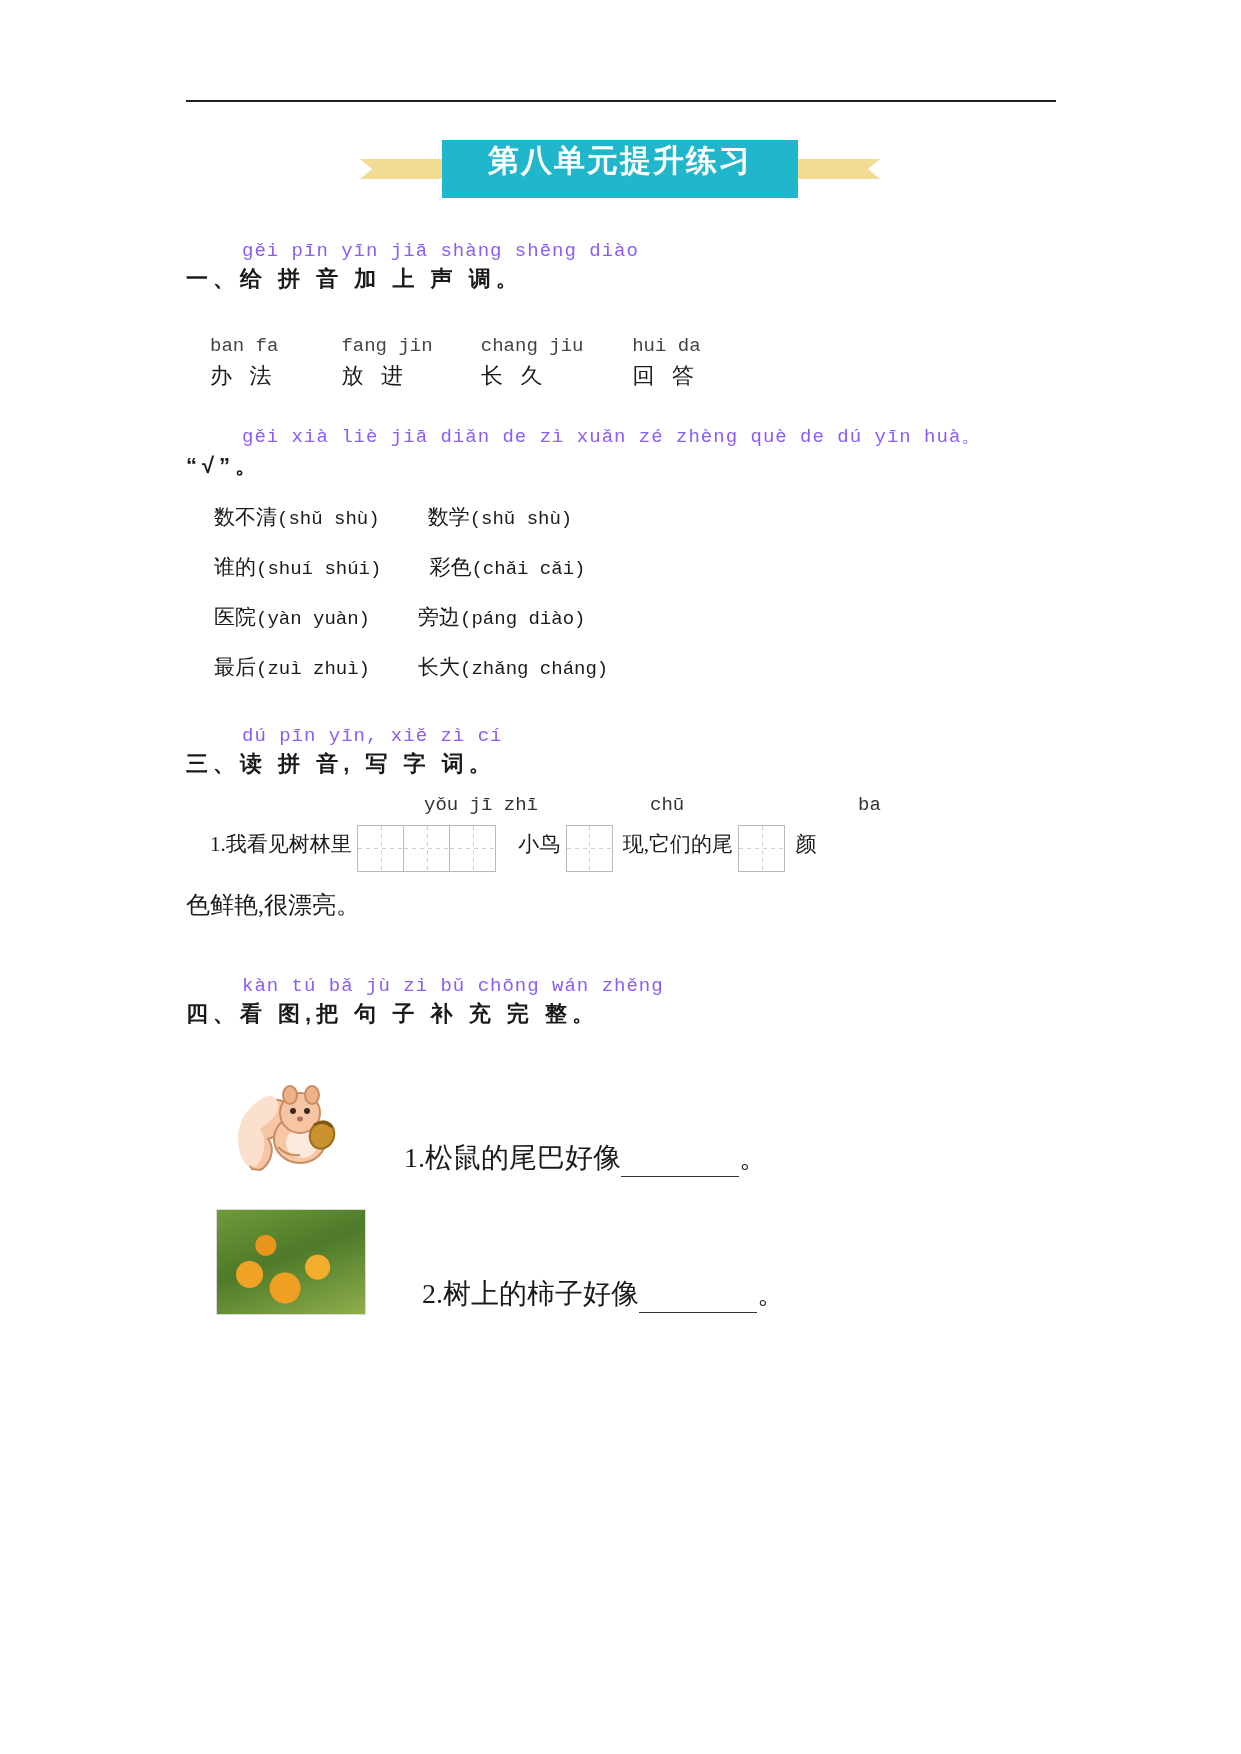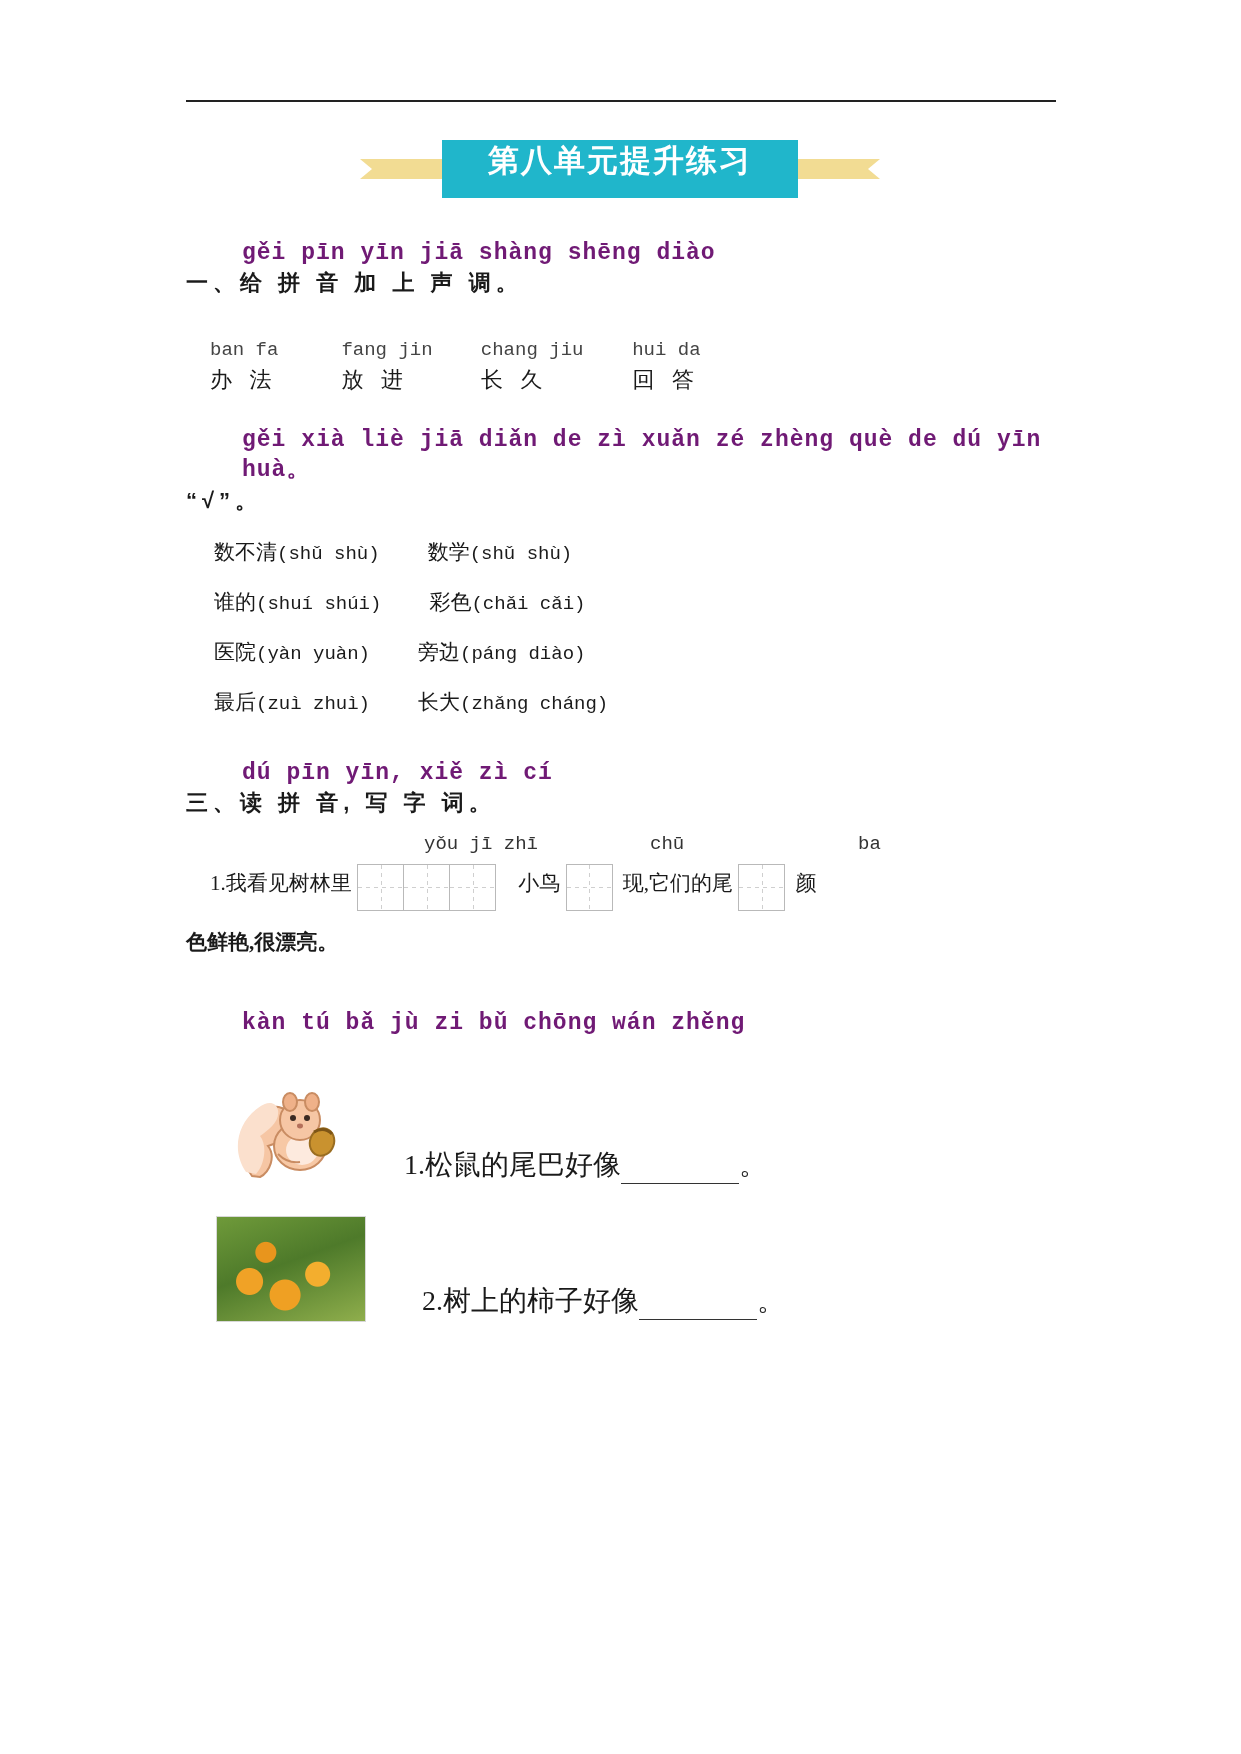--- a/index.html
+++ b/index.html
@@ -79,24 +79,23 @@
   }
   .meta-line {
     text-align: center;
     font-size: 21px;
     margin: 0 0 14px 0;
     letter-spacing: 1px;
   }
   .meta-line .gap { display: inline-block; width: 26px; }
   .py {
     font-family: "Liberation Mono", monospace;
-    font-size: 23px;
-    color: #701a75;
+    font-size: 19px;
+    color: #8b5cf6;
     letter-spacing: 1px;
-    font-weight: bold;
   }
   .section-head {
     font-family: "Liberation Sans", sans-serif;
     font-weight: bold;
     font-size: 22px;
     letter-spacing: 5px;
     margin: 2px 0 0 0;
   }
   .indent { padding-left: 56px; }
   .row-block { margin-top: 41px; }
@@ -311,26 +310,27 @@
         <span style="display:inline-block;width:18px"></span><span>小鸟</span>
         <span class="boxgroup">
           <span class="grid-box"></span>
         </span>
         <span style="display:inline-block;width:6px"></span><span>现,它们的尾</span>
         <span class="boxgroup">
           <span class="grid-box"></span>
         </span>
         <span style="display:inline-block;width:6px"></span><span>颜</span>
       </div>
-      <div style="font-size:21px; margin-top:12px;font-weight:bold;">色鲜艳,很漂亮。</div>
+      <div style="font-size:24px; margin-top:12px;">色鲜艳,很漂亮。</div>
 
     </div>
 
     <div style="margin-top:54px">
       <div class="py indent">kàn tú bǎ jù zi bǔ chōng wán zhěng</div>
+      <div class="section-head">四、看 图,把 句 子 补 充 完 整。</div>
 
       <div class="q4-item" style="margin-top:44px">
         <div class="pic squirrel-bg">
           <svg width="148" height="104" viewBox="0 0 148 104">
             <path d="M36 96 C22 78 24 50 44 34 C58 22 70 26 74 38 C78 52 66 62 52 66 C60 76 54 92 44 97 Z" fill="#f6c6a4" stroke="#c98c62" stroke-width="2"></path>
             <path d="M30 92 C16 72 20 44 42 28 C52 20 60 22 62 30 C64 42 52 50 44 56 C52 66 48 86 40 94 Z" fill="#fbe0cd"></path>
             <ellipse cx="84" cy="66" rx="26" ry="24" fill="#f7c8a5" stroke="#c98c62" stroke-width="2"></ellipse>
             <ellipse cx="86" cy="70" rx="16" ry="15" fill="#fdeade"></ellipse>
             <circle cx="84" cy="40" r="20" fill="#f6c6a4" stroke="#c98c62" stroke-width="2"></circle>
             <ellipse cx="74" cy="22" rx="7" ry="9" fill="#efb189" stroke="#c98c62" stroke-width="2"></ellipse>

